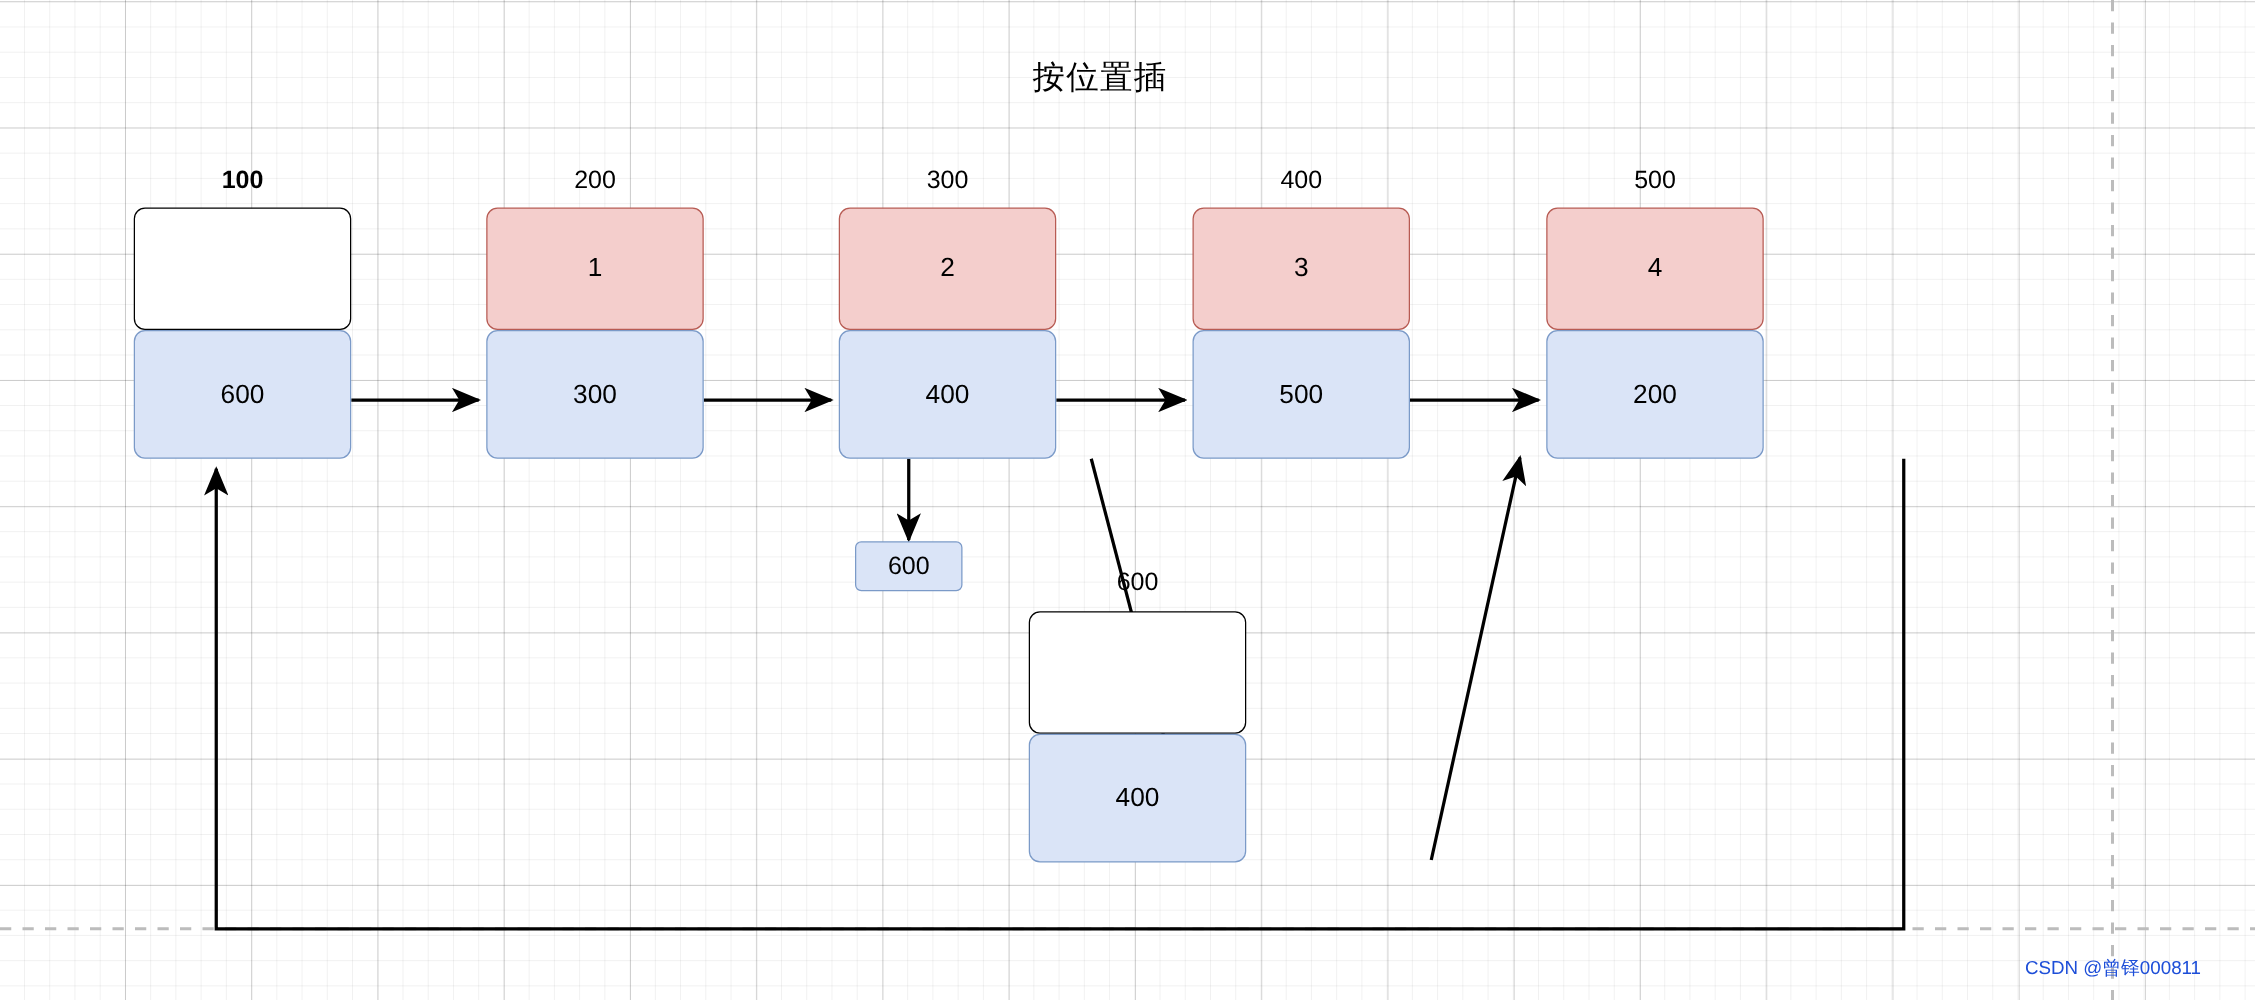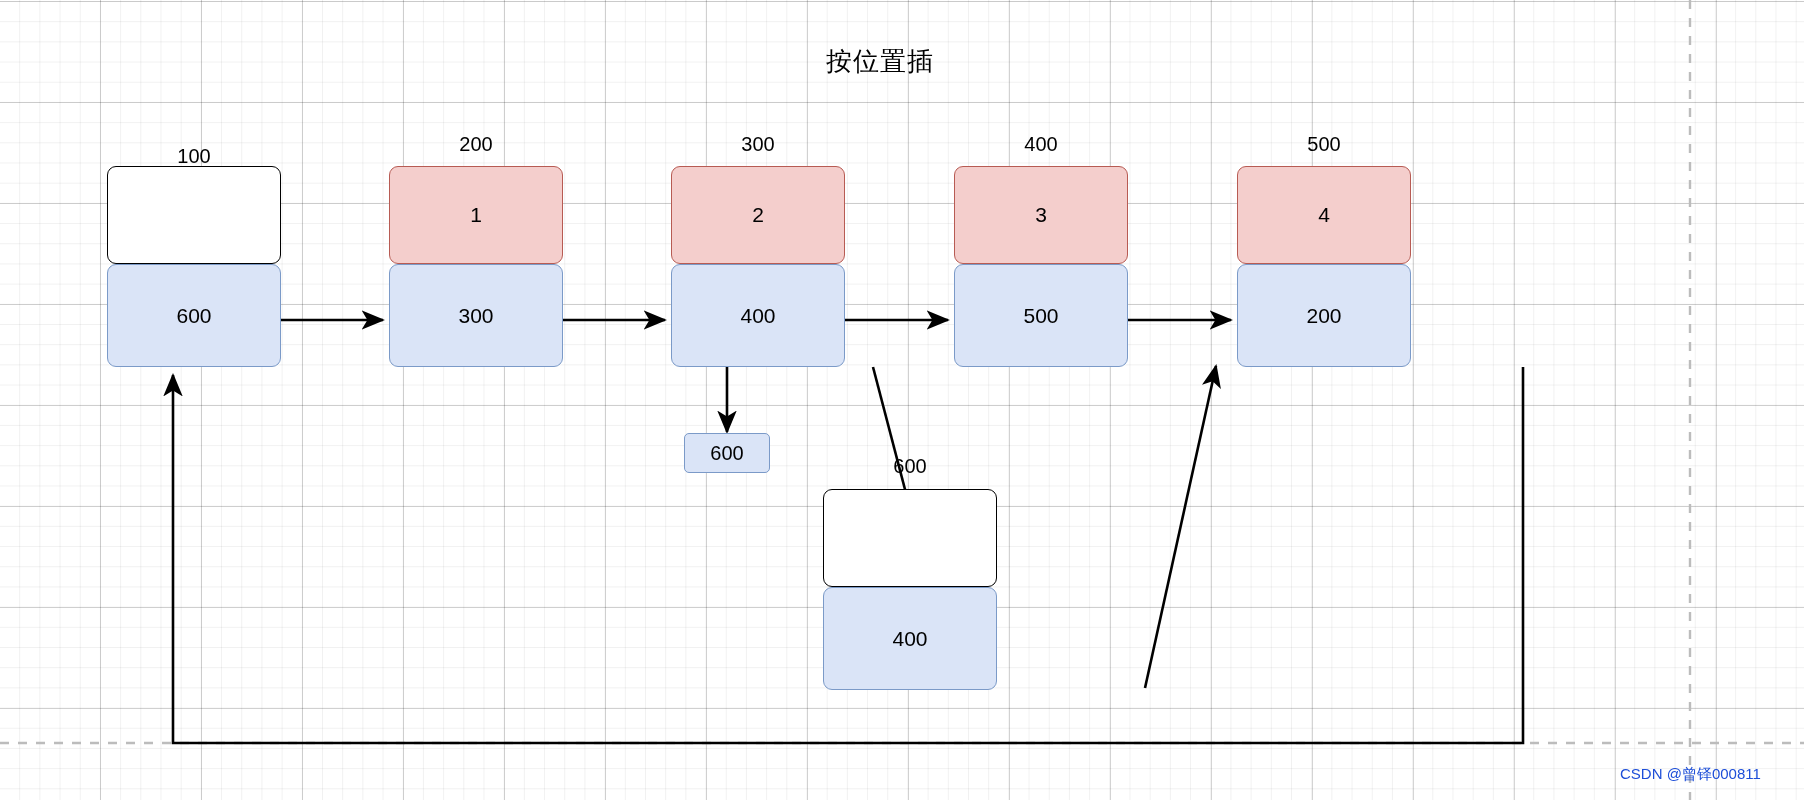--- a/index.html
+++ b/index.html
@@ -105,21 +105,21 @@
 
     <line x1="1145" y1="688" x2="1216" y2="366" stroke="#000" stroke-width="2.6" marker-end="url(#arrow)"></line>
 
     <path d="M 1523 367 L 1523 743 L 173 743 L 173 375" fill="none" stroke="#000" stroke-width="2.6" marker-end="url(#arrow)"></path>
   </svg>
 
   <div class="title">
     <span class="title-inner">按位置插</span>
   </div>
 
-  <div class="nodelabel" style="left:107px;top:145px;width:174px;">100</div>
+  <div class="nodelabel" style="left:107px;top:133px;width:174px;font-weight:bold;">100</div>
   <div class="nodelabel" style="left:389px;top:133px;width:174px;">200</div>
   <div class="nodelabel" style="left:671px;top:133px;width:174px;">300</div>
   <div class="nodelabel" style="left:954px;top:133px;width:174px;">400</div>
   <div class="nodelabel" style="left:1237px;top:133px;width:174px;">500</div>
 
   <div class="cell top-white" style="left:107px;top:166px;width:174px;height:98px;"></div>
   <div class="cell bottom-blue" style="left:107px;top:264px;width:174px;height:103px;">600</div>
 
   <div class="cell top-pink" style="left:389px;top:166px;width:174px;height:98px;">1</div>
   <div class="cell bottom-blue" style="left:389px;top:264px;width:174px;height:103px;">300</div>

